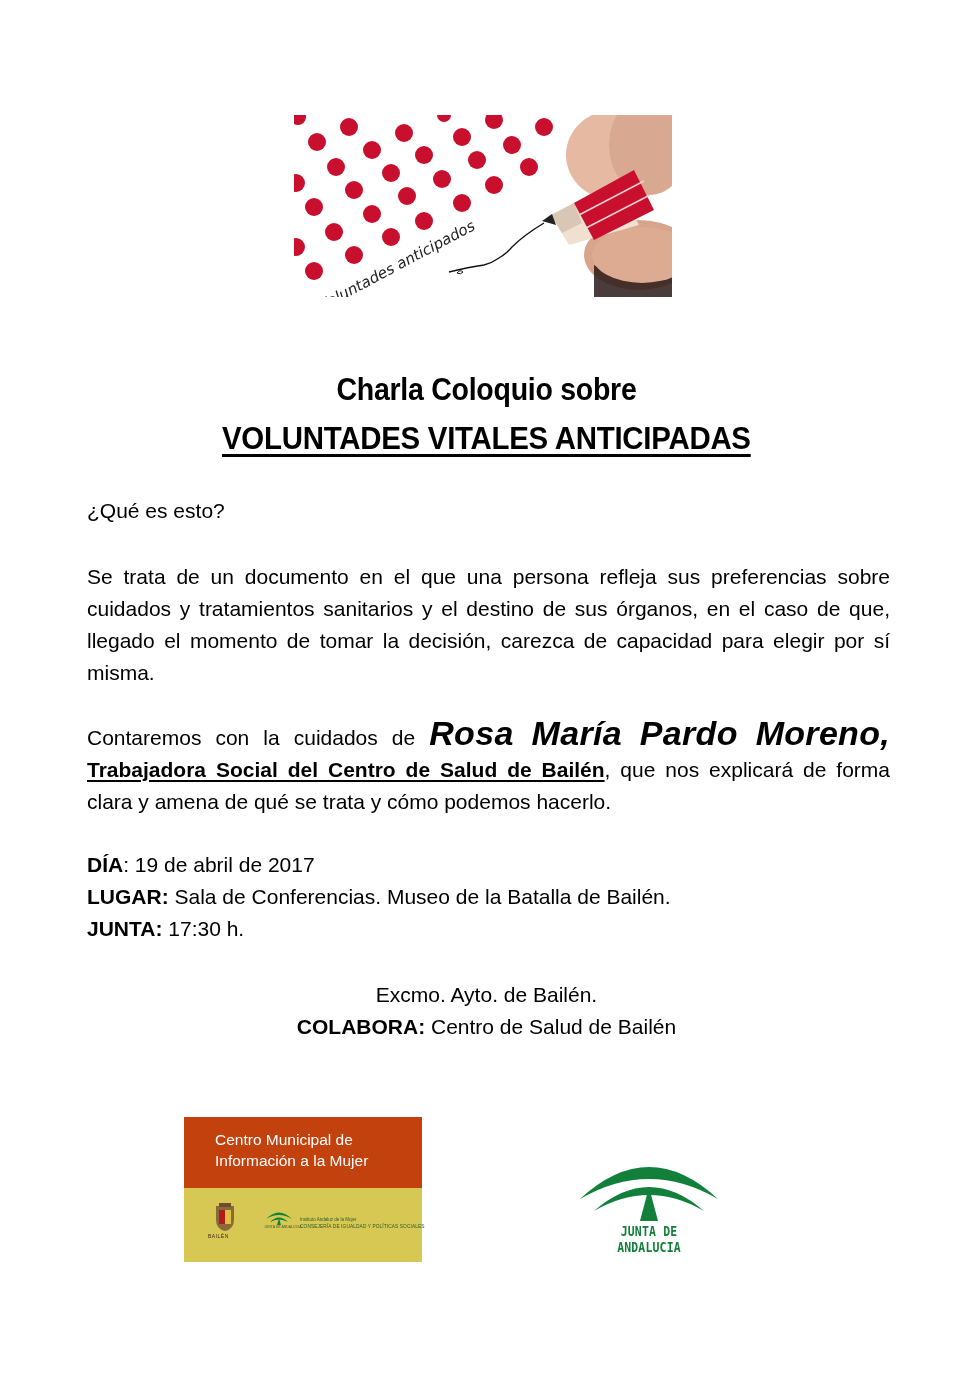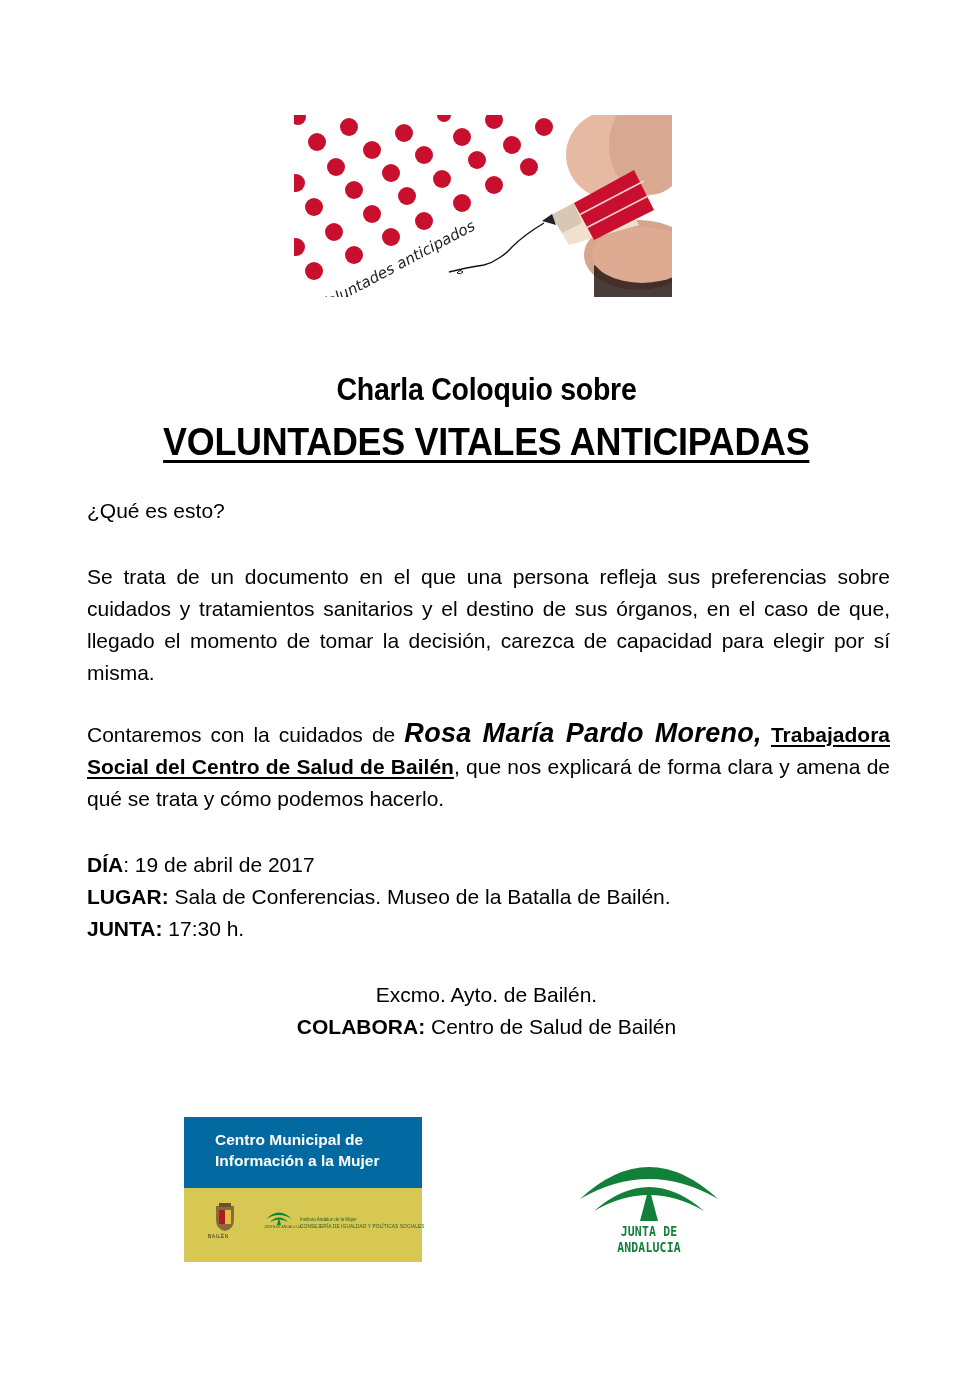--- a/index.html
+++ b/index.html
@@ -8,41 +8,41 @@
     .abs { position: absolute; }
 
     
     .hero { left: 294px; top: 115px; width: 378px; height: 182px; background: #fff; overflow: hidden; }
     .hero svg { display: block; }
 
     
     .title1 { left: 0; width: 973px; top: 372px; text-align: center; font-weight: bold;
               font-size: 31px; letter-spacing: -0.3px; transform: scaleX(0.92); transform-origin: center; }
     .title2 { left: 0; width: 973px; top: 420px; text-align: center; font-weight: bold;
-              font-size: 39px; letter-spacing: -0.3px; }
+              font-size: 32px; letter-spacing: -0.3px; }
     .title2 span { text-decoration: underline; text-decoration-thickness: 3px; text-underline-offset: 5px;
                    display: inline-block; transform: scaleX(0.92); transform-origin: center; }
 
     .body-text { font-size: 21px; line-height: 32px; transform-origin: left top; }
     .question { left: 87px; top: 495px; }
     .para1 { left: 87px; top: 561px; width: 803px; text-align: justify; text-align-last: left; }
     .para2 { left: 87px; top: 717px; width: 803px; text-align: justify; text-align-last: left; }
-    .speaker { font-weight: bold; font-style: italic; font-size: 27px; letter-spacing: 0.3px; }
+    .speaker { font-weight: bold; font-style: italic; font-size: 34px; letter-spacing: 0.3px; }
     .role { font-weight: bold; text-decoration: underline; text-underline-offset: 3px; }
 
     .details { left: 87px; top: 849px; }
     .details .row { white-space: nowrap; }
     .details b { font-weight: bold; }
 
     .org { left: 0; width: 973px; top: 979px; text-align: center; }
     .org .row { white-space: nowrap; }
 
     
     .cmim { left: 184px; top: 1117px; width: 238px; height: 145px; }
-    .cmim .top { height: 71px; background: #0369a1; color: #fff; font-weight: bold; font-size: 15.5px;
+    .cmim .top { height: 71px; background: #c2410c; color: #fff; font-weight: normal; font-size: 15.5px;
                  line-height: 21px; padding: 12px 0 0 31px; box-sizing: border-box; }
     .cmim .bot { height: 74px; background: #d6c852; position: relative; }
     .crest { position: absolute; left: 30px; top: 14px; width: 22px; height: 30px; }
     .crest-label { position: absolute; left: 24px; top: 45px; font-size: 5px; color: #3a2a1a; letter-spacing: 0.5px; }
     .mini-junta { position: absolute; left: 80px; top: 20px; width: 30px; height: 20px; }
     .mini-junta-label { position: absolute; left: 80px; top: 37px; font-size: 3.5px; color: #4a5a2a; }
     .mini-text1 { position: absolute; left: 116px; top: 29px; font-size: 4.5px; color: #2e5a2a; white-space: nowrap; }
     .mini-text2 { position: absolute; left: 116px; top: 36px; font-size: 4.8px; color: #2e5a2a; white-space: nowrap; letter-spacing: 0.1px; }
 
     

